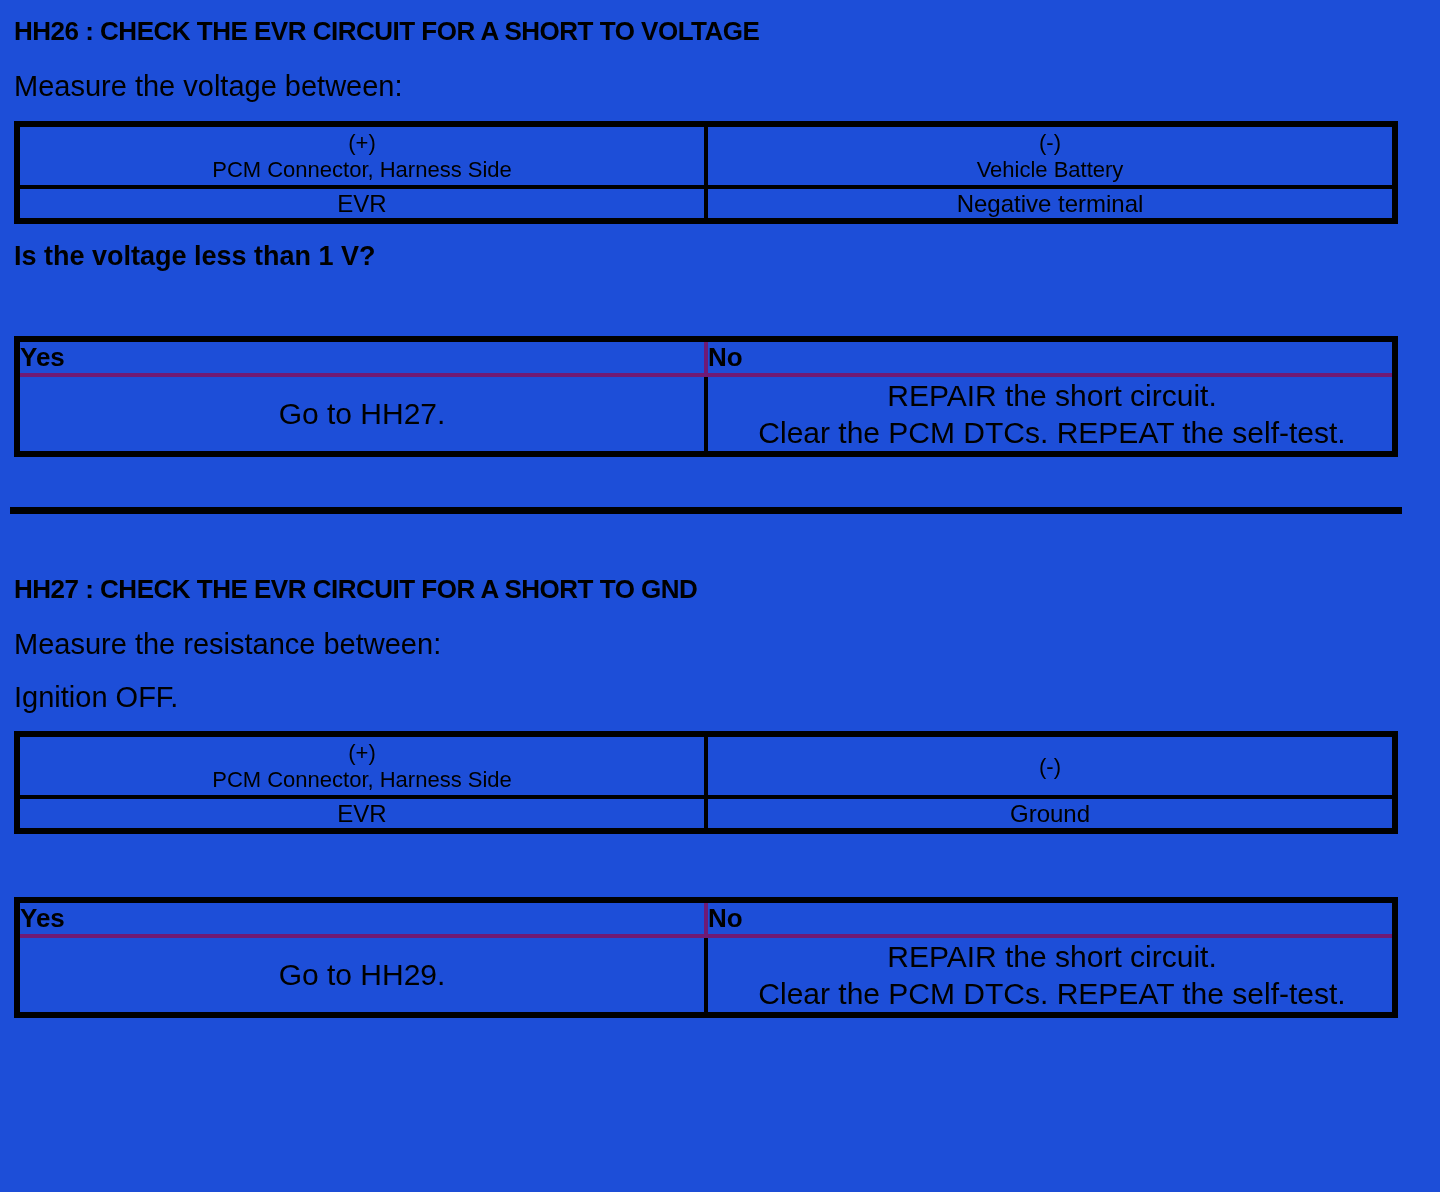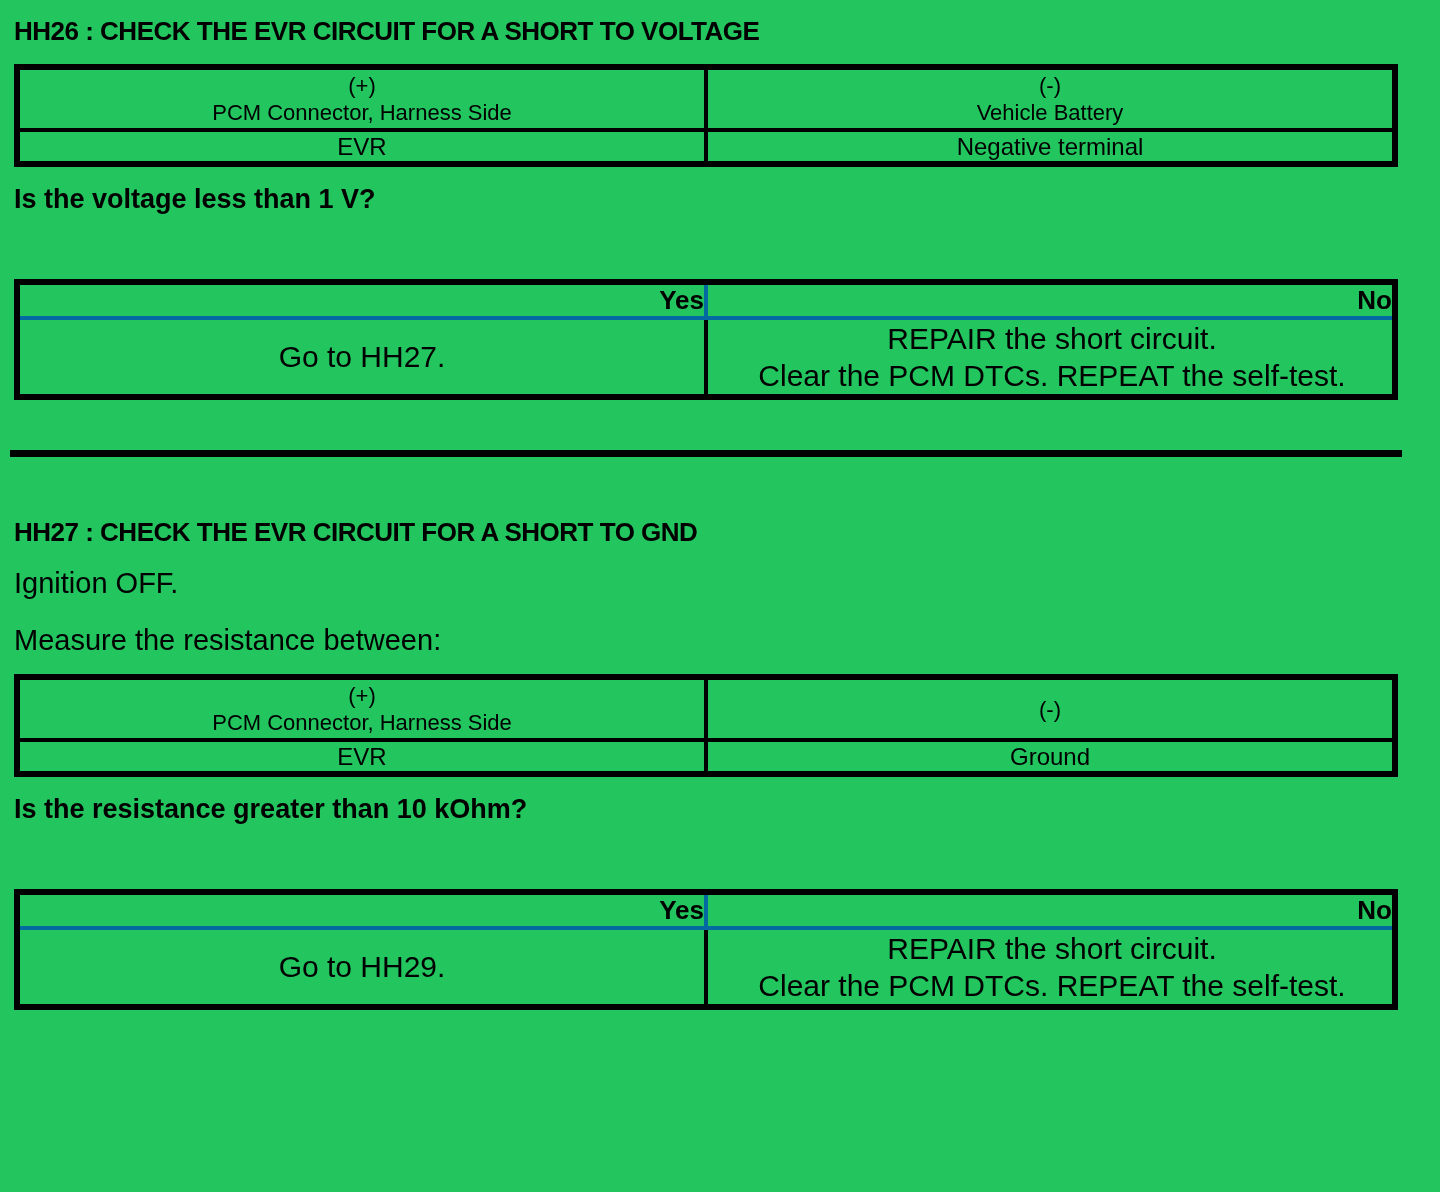--- a/index.html
+++ b/index.html
@@ -6,21 +6,21 @@
     margin: 0;
     padding: 0;
     background: #ffffff;
     color: #000000;
     font-family: "Liberation Sans", sans-serif;
   }
   .page {
     position: relative;
     width: 1440px;
     height: 1192px;
-    background: #22c55e;
+    background: #1d4ed8;
     box-sizing: border-box;
     padding: 16px 38px 0 14px;
     overflow: hidden;
   }
   .section-title {
     font-size: 26px;
     font-weight: bold;
     line-height: 30px;
     margin: 0;
     letter-spacing: -0.5px;
@@ -58,24 +58,24 @@
     font-size: 22px;
     line-height: 27px;
   }
   .mtable .m-body {
     height: 29px;
     font-size: 24px;
     line-height: 26px;
   }
   .dtable { margin-top: 63px; border: 6px solid #000; }
   .dtable th {
-    border: 4px solid #0369a1;
+    border: 4px solid #701a75;
     font-size: 26px;
     font-weight: bold;
-    text-align: right;
+    text-align: left;
     vertical-align: middle;
     height: 31px;
     padding: 0;
     width: 50%;
   }
   .dtable td {
     border: 4px solid #000;
     vertical-align: middle;
     height: 74px;
     padding: 0;
@@ -99,20 +99,21 @@
   }
   .section-2 .section-title { margin-top: 60px; }
 </style>
 </head>
 <body>
 
 <div class="page">
 
   <div class="section section-1">
     <h1 class="section-title">HH26 : CHECK THE EVR CIRCUIT FOR A SHORT TO VOLTAGE</h1>
+    <p class="instruction second">Measure the voltage between:</p>
 
     <table class="mtable">
       <tbody>
         <tr>
           <td class="m-head">
             <div>(+)</div>
             <div>PCM Connector, Harness Side</div>
           </td>
           <td class="m-head">
             <div>(-)</div>
@@ -142,43 +143,42 @@
           </td>
         </tr>
       </tbody>
     </table>
 
     <div class="divider"></div>
   </div>
 
   <div class="section section-2">
     <h1 class="section-title">HH27 : CHECK THE EVR CIRCUIT FOR A SHORT TO GND</h1>
+    <p class="instruction second">Measure the resistance between:</p>
     <p class="instruction first">Ignition OFF.</p>
-    <p class="instruction second">Measure the resistance between:</p>
 
     <table class="mtable mtable2">
       <tbody>
         <tr>
           <td class="m-head">
             <div>(+)</div>
             <div>PCM Connector, Harness Side</div>
           </td>
           <td class="m-head">
             <div>(-)</div>
             <div></div>
           </td>
         </tr>
         <tr>
           <td class="m-body">EVR</td>
           <td class="m-body">Ground</td>
         </tr>
       </tbody>
     </table>
 
-    <p class="question">Is the resistance greater than 10 kOhm?</p>
 
     <table class="dtable">
       <tbody>
         <tr>
           <th>Yes</th>
           <th>No</th>
         </tr>
         <tr>
           <td class="yes-cell">Go to HH29.</td>
           <td class="no-cell">

